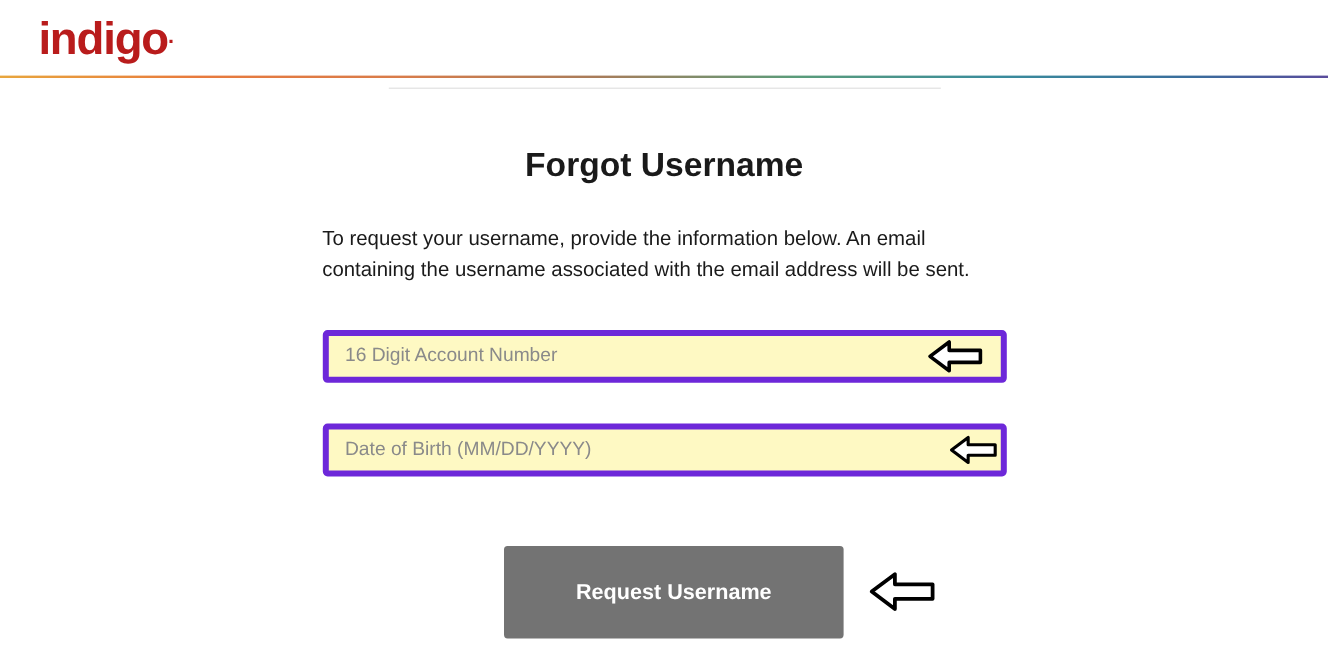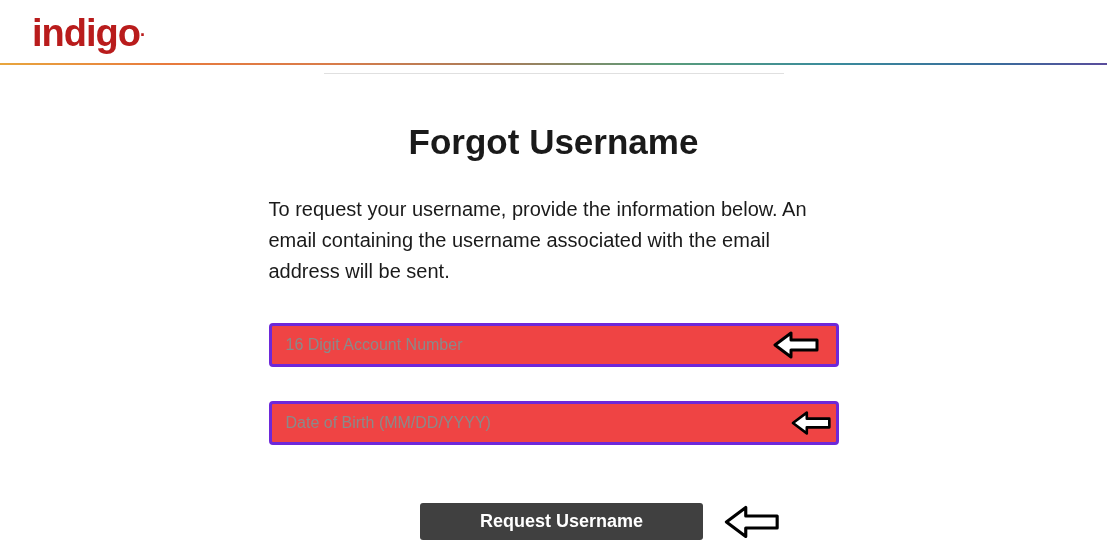--- a/index.html
+++ b/index.html
@@ -47,46 +47,46 @@
       height: 1px;
       background: #e0e0e0;
       border: none;
       margin-top: 8px;
       width: 460px;
       margin-left: auto;
       margin-right: auto;
     }
     .page-title {
       text-align: center;
-      font-size: 35px;
+      font-size: 28px;
       font-weight: 700;
       color: #1a1a1a;
       margin-top: 48px;
       margin-bottom: 32px;
     }
     .instruction {
-      font-size: 20px;
+      font-size: 17px;
       line-height: 1.55;
       color: #1a1a1a;
       margin-bottom: 36px;
     }
     .field-row {
       display: flex;
       gap: 20px;
       position: relative;
     }
     .text-input {
       width: 100%;
       height: 44px;
-      border: 3px solid #6d28d9;
+      border: 5px solid #6d28d9;
       border-radius: 4px;
       padding: 0 14px;
       font-size: 16px;
       color: #333;
-      background: #ef4444;
+      background: #fef9c3;
       outline: none;
     }
     .text-input::placeholder {
       color: #8a8a8a;
     }
     .row-full {
       margin-bottom: 34px;
       position: relative;
     }
     .row-half {
@@ -101,27 +101,27 @@
       color: #c0c0c0;
       pointer-events: none;
     }
     .submit-row {
       margin-top: 58px;
       text-align: center;
       position: relative;
     }
     .submit-btn {
       display: inline-block;
-      background: #404040;
+      background: #737373;
       color: #fff;
       font-size: 18px;
       font-weight: 700;
       border: none;
       border-radius: 3px;
-      padding: 8px 60px;
+      padding: 28px 60px;
       cursor: pointer;
       margin-left: 16px;
     }
     
     .arrow {
       position: absolute;
       pointer-events: none;
     }
     .arrow svg {
       display: block;

